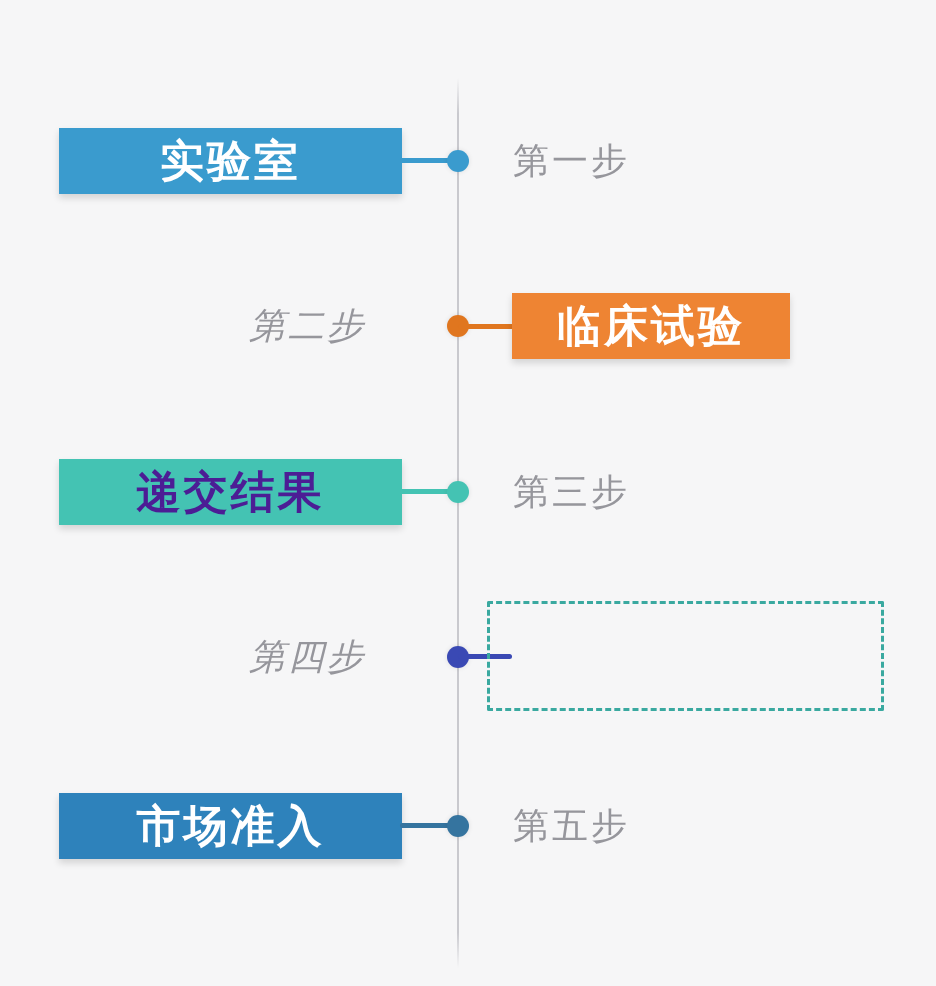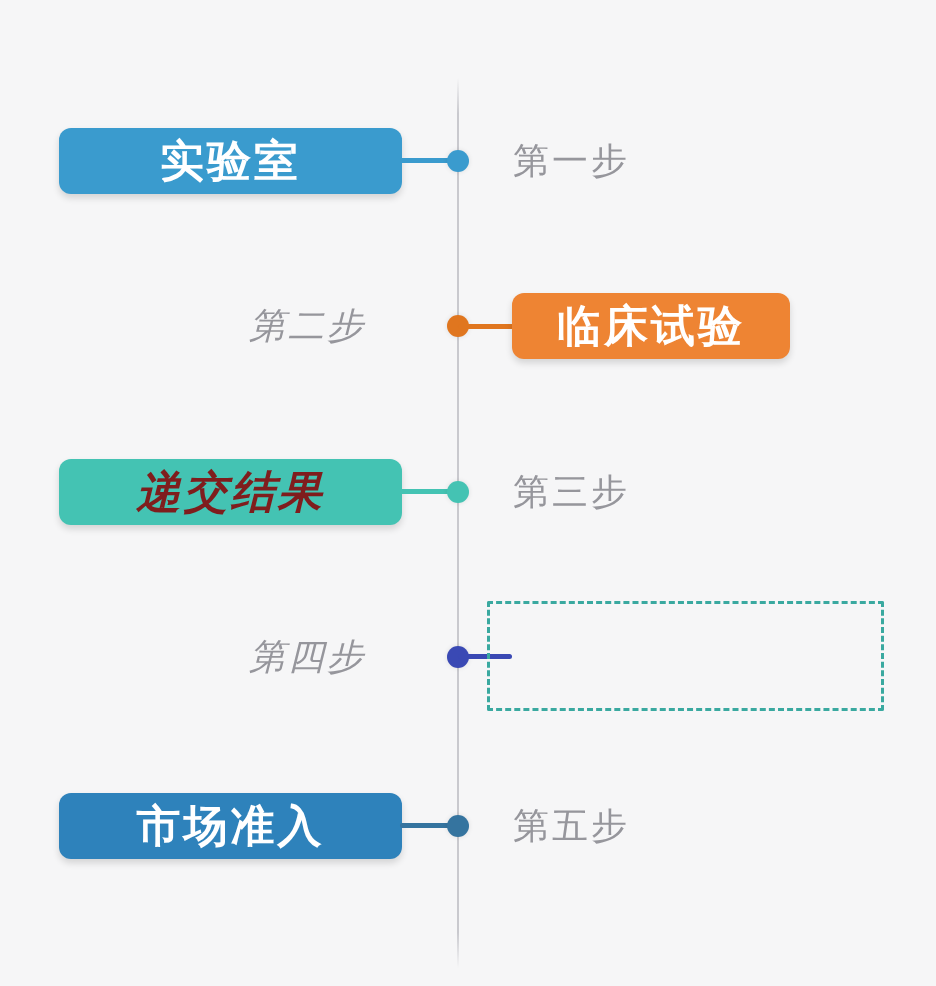--- a/index.html
+++ b/index.html
@@ -24,21 +24,21 @@
     height: 890px;
     background: linear-gradient(to bottom,
       rgba(201,201,206,0) 0%,
       #c9c9ce 4%,
       #c9c9ce 96%,
       rgba(201,201,206,0) 100%);
   }
   .node-box {
     position: absolute;
     height: 66px;
-    border-radius: 12px;
+    border-radius: 0;
     color: #ffffff;
     font-size: 44px;
     font-weight: bold;
     letter-spacing: 3px;
     text-align: center;
     line-height: 66px;
     box-shadow: 0 4px 7px rgba(0,0,0,0.14);
     white-space: nowrap;
   }
   .box-left  { left: 59px;  width: 343px; }
@@ -111,21 +111,21 @@
   <div class="node-box box-left s1-box" style="background: rgb(58, 155, 206); color: rgb(255, 255, 255);">实验室</div>
   <div class="connector s1-conn" style="background: rgb(58, 155, 206);"></div>
   <div class="dot s1-dot" style="background: rgb(58, 155, 206);"></div>
   <div class="steplabel label-right s1-lab" style="color: rgb(150, 150, 156);">第一步</div>
 
   <div class="steplabel label-left s2-lab" style="color: rgb(150, 150, 156);">第二步</div>
   <div class="dot s2-dot" style="background: rgb(224, 118, 31);"></div>
   <div class="connector s2-conn" style="background: rgb(224, 118, 31);"></div>
   <div class="node-box s2-box" style="background: rgb(238, 132, 51); color: rgb(255, 255, 255);">临床试验</div>
 
-  <div class="node-box box-left s3-box" style="background: rgb(68, 195, 179); color: #7f1d1d; font-style: italic;">递交结果</div>
+  <div class="node-box box-left s3-box" style="background: rgb(68, 195, 179); color: #4c1d95;">递交结果</div>
   <div class="connector s3-conn" style="background: rgb(68, 195, 179);"></div>
   <div class="dot s3-dot" style="background: rgb(68, 195, 179);"></div>
   <div class="steplabel label-right s3-lab" style="color: rgb(150, 150, 156);">第三步</div>
 
   <div class="steplabel label-left s4-lab" style="color: rgb(150, 150, 156);">第四步</div>
   <div class="dot s4-dot" style="background: rgb(58, 73, 180);"></div>
   <div class="connector s4-conn" style="background: rgb(58, 73, 180);"></div>
   <div class="dashed-frame" style="border-color: rgb(58, 169, 160);"></div>
 
   <div class="node-box box-left s5-box" style="background: rgb(46, 130, 187); color: rgb(255, 255, 255);">市场准入</div>

